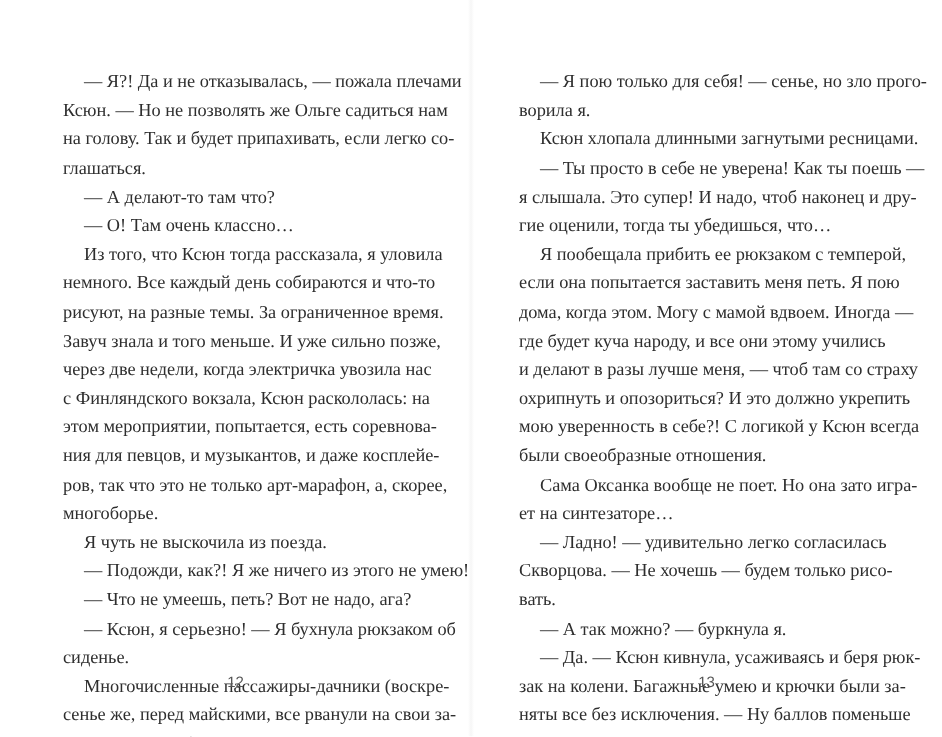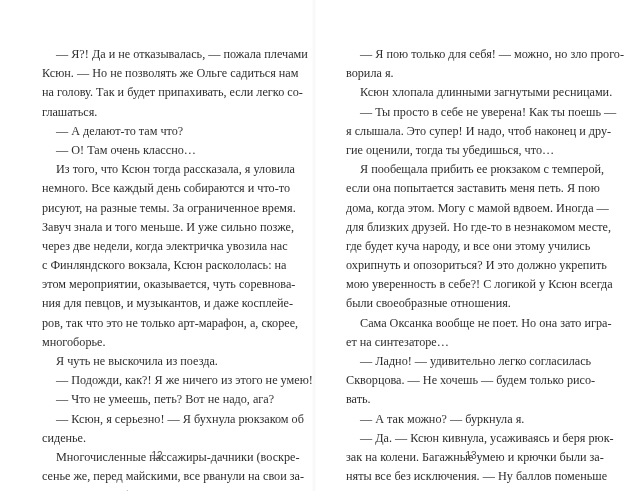--- a/index.html
+++ b/index.html
@@ -50,49 +50,49 @@
         <span class="line">на голову. Так и будет припахивать, если легко со-</span>
         <span class="line last">глашаться.</span>
         <span class="line indent last">— А делают-то там что?</span>
         <span class="line indent last">— О! Там очень классно…</span>
         <span class="line indent">Из того, что Ксюн тогда рассказала, я уловила</span>
         <span class="line">немного. Все каждый день собираются и что-то</span>
         <span class="line">рисуют, на разные темы. За ограниченное время.</span>
         <span class="line">Завуч знала и того меньше. И уже сильно позже,</span>
         <span class="line">через две недели, когда электричка увозила нас</span>
         <span class="line">с Финляндского вокзала, Ксюн раскололась: на</span>
-        <span class="line">этом мероприятии, оказывается, чуть соревнова-</span>
+        <span class="line">этом мероприятии, попытается, есть соревнова-</span>
         <span class="line">ния для певцов, и музыкантов, и даже косплейе-</span>
         <span class="line">ров, так что это не только арт-марафон, а, скорее,</span>
         <span class="line last">многоборье.</span>
         <span class="line indent last">Я чуть не выскочила из поезда.</span>
         <span class="line indent last">— Подожди, как?! Я же ничего из этого не умею!</span>
         <span class="line indent last">— Что не умеешь, петь? Вот не надо, ага?</span>
         <span class="line indent">— Ксюн, я серьезно! — Я бухнула рюкзаком об</span>
         <span class="line last">сиденье.</span>
         <span class="line indent">Многочисленные пассажиры-дачники (воскре-</span>
         <span class="line">сенье же, перед майскими, все рванули на свои за-</span>
         <span class="line">городные виллы) покосились на меня с недоволь-</span>
       </div>
     <div class="folio">12</div>
   </div>
   <div class="gutter"></div>
   <div class="page right">
     <div class="text" id="right-text">
-        <span class="line indent">— Я пою только для себя! — можно, но зло прого-</span>
+        <span class="line indent">— Я пою только для себя! — сенье, но зло прого-</span>
         <span class="line last">ворила я.</span>
         <span class="line indent last">Ксюн хлопала длинными загнутыми ресницами.</span>
         <span class="line indent">— Ты просто в себе не уверена! Как ты поешь —</span>
         <span class="line">я слышала. Это супер! И надо, чтоб наконец и дру-</span>
         <span class="line last">гие оценили, тогда ты убедишься, что…</span>
         <span class="line indent">Я пообещала прибить ее рюкзаком с темперой,</span>
         <span class="line">если она попытается заставить меня петь. Я пою</span>
         <span class="line">дома, когда этом. Могу с мамой вдвоем. Иногда —</span>
-        <span class="line">для близких друзей. Но где-то в незнакомом месте,</span>
         <span class="line">где будет куча народу, и все они этому учились</span>
+        <span class="line">и делают в разы лучше меня, — чтоб там со страху</span>
         <span class="line">охрипнуть и опозориться? И это должно укрепить</span>
         <span class="line">мою уверенность в себе?! С логикой у Ксюн всегда</span>
         <span class="line last">были своеобразные отношения.</span>
         <span class="line indent">Сама Оксанка вообще не поет. Но она зато игра-</span>
         <span class="line last">ет на синтезаторе…</span>
         <span class="line indent">— Ладно! — удивительно легко согласилась</span>
         <span class="line">Скворцова. — Не хочешь — будем только рисо-</span>
         <span class="line last">вать.</span>
         <span class="line indent last">— А так можно? — буркнула я.</span>
         <span class="line indent">— Да. — Ксюн кивнула, усаживаясь и беря рюк-</span>

